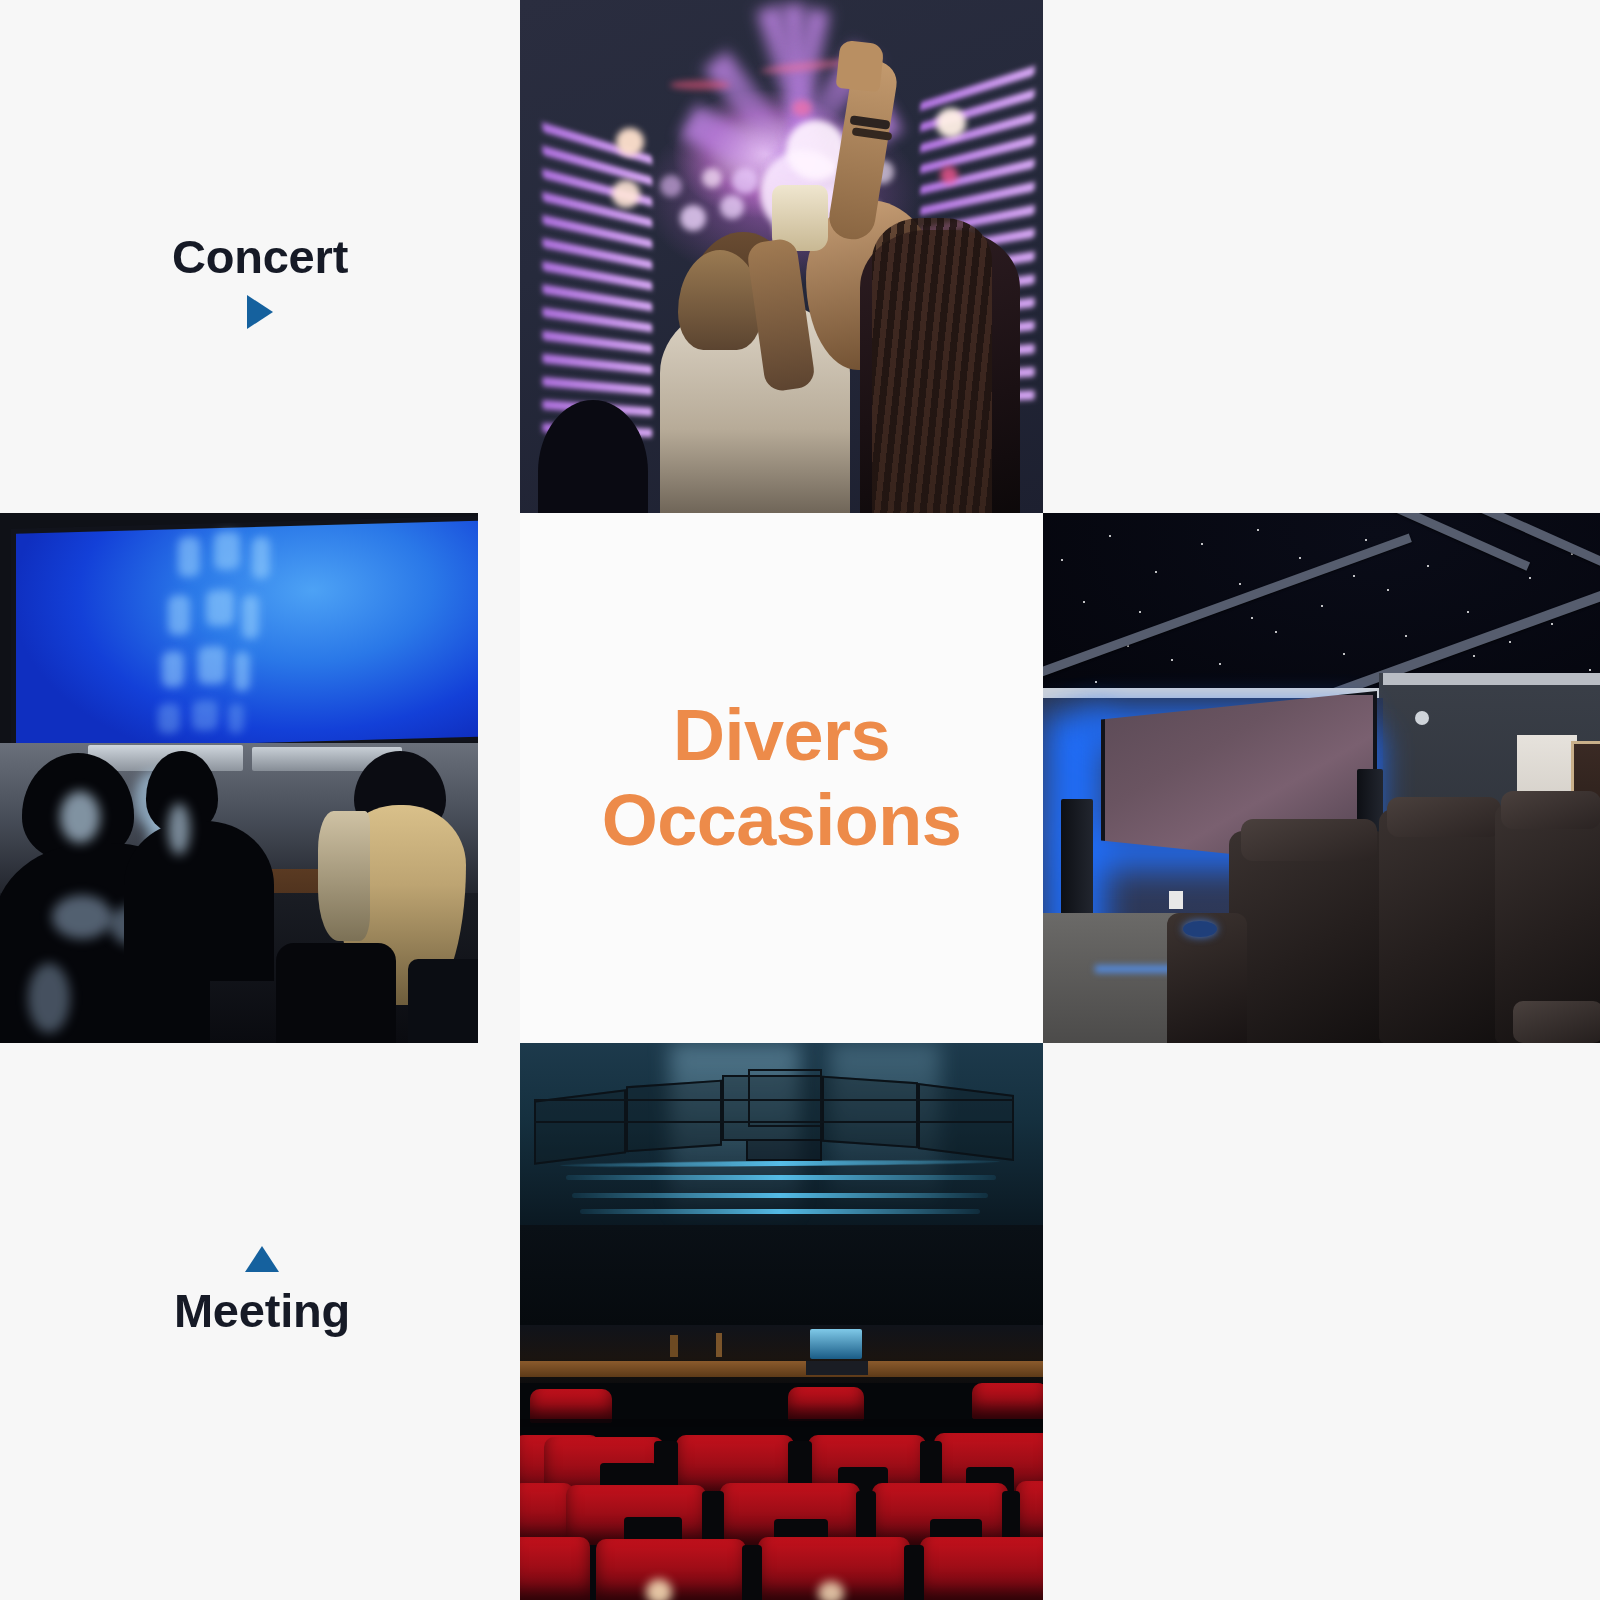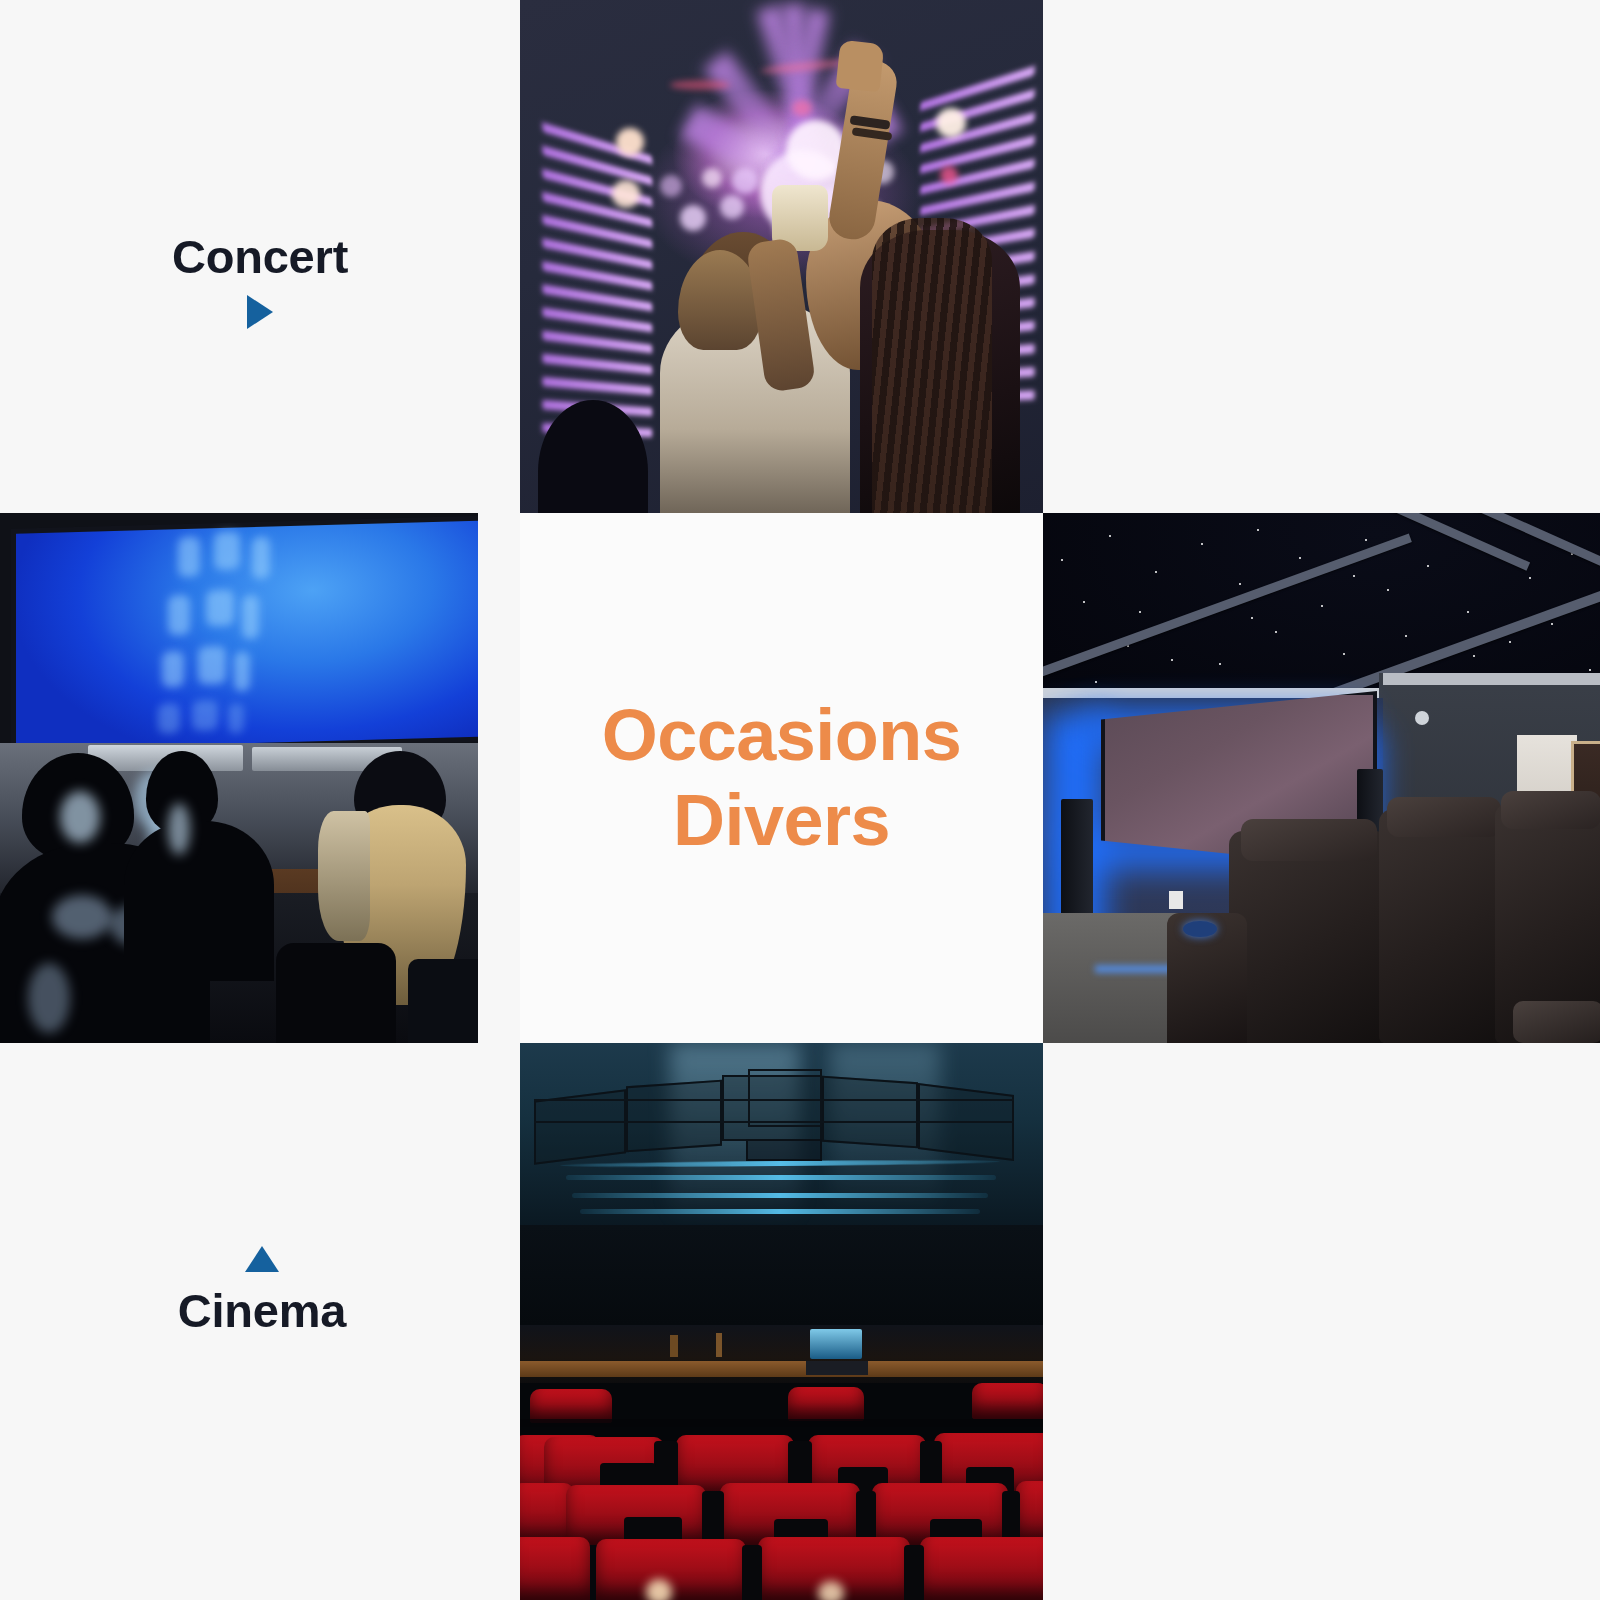--- a/index.html
+++ b/index.html
@@ -425,22 +425,22 @@
 
     <div style="position:absolute; left:354px; top:238px; width:92px; height:80px; background:#0b0c12; border-radius:50% 50% 30% 30% / 62% 62% 38% 38%;"></div>
     <div class="mt-hair-blonde" style="left:336px; top:292px; width:130px; height:200px;"></div>
     <div style="position:absolute; left:318px; top:298px; width:52px; height:130px; background:linear-gradient(180deg,#cfc2a4,#7c7156); border-radius:30% 10% 20% 40%;"></div>
     <div style="position:absolute; left:276px; top:430px; width:120px; height:100px; background:#06070b; border-radius:18px 18px 0 0;"></div>
     <div style="position:absolute; left:408px; top:446px; width:80px; height:84px; background:#0b0d13; border-radius:10px 10px 0 0;"></div>
   </div>
 
   <div id="center-title">
     <div class="title-text">
+      <span class="ln">Divers</span>
       <span class="ln">Occasions</span>
-      <span class="ln">Divers</span>
     </div>
   </div>
 
   <div class="tile" id="photo-hometheater">
     <div class="ht-ceiling">
       <div class="ht-star" style="left:18px; top:46px;"></div>
         <div class="ht-star" style="left:40px; top:88px;"></div>
       <div class="ht-star" style="left:66px; top:22px;"></div>
         <div class="ht-star" style="left:84px; top:132px;"></div>
       <div class="ht-star" style="left:112px; top:58px;"></div>
@@ -592,17 +592,17 @@
   </div>
 
   <div class="label-block" style="left:165px; top:232px; width:190px;">
     <span class="label-text">Concert</span>
     <span class="tri tri-right gap-top"></span>
   </div>
 
 
   <div class="label-block" style="left:172px; top:1246px; width:180px;">
     <span class="tri tri-up gap-bot"></span>
-    <span class="label-text">Cinema</span>
+    <span class="label-text">Meeting</span>
   </div>
 
 
 </div>
 
 </body></html>

